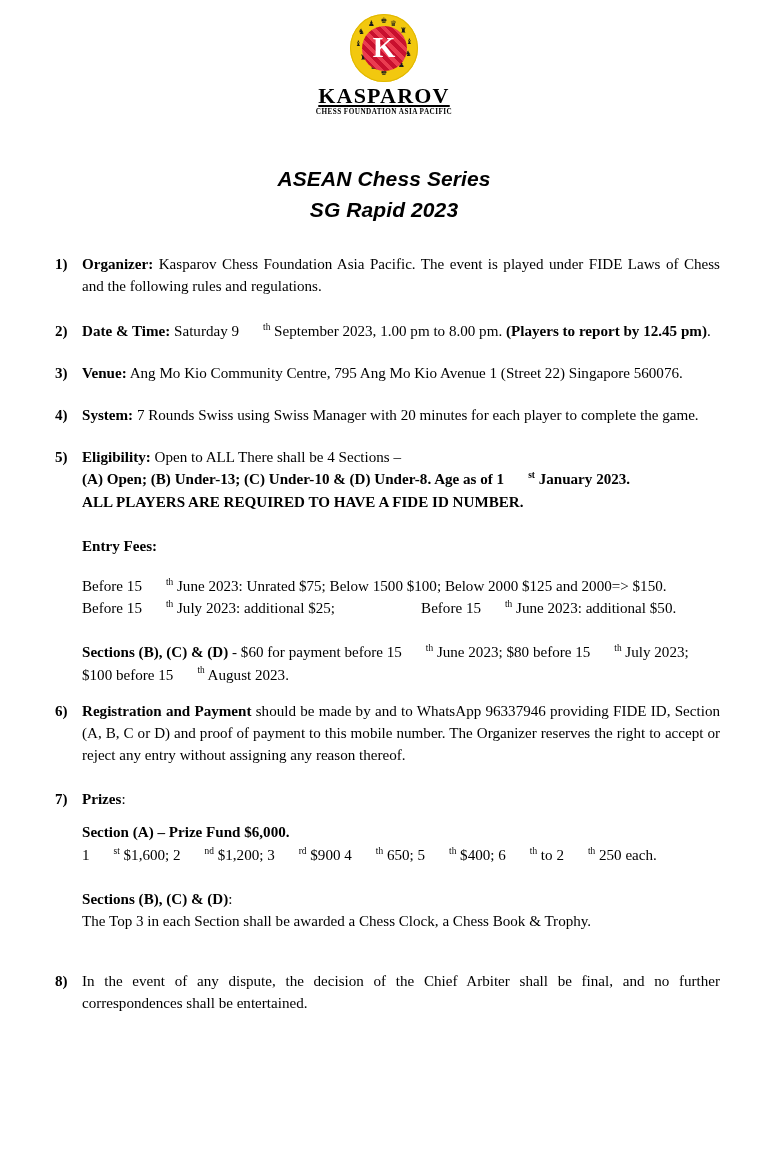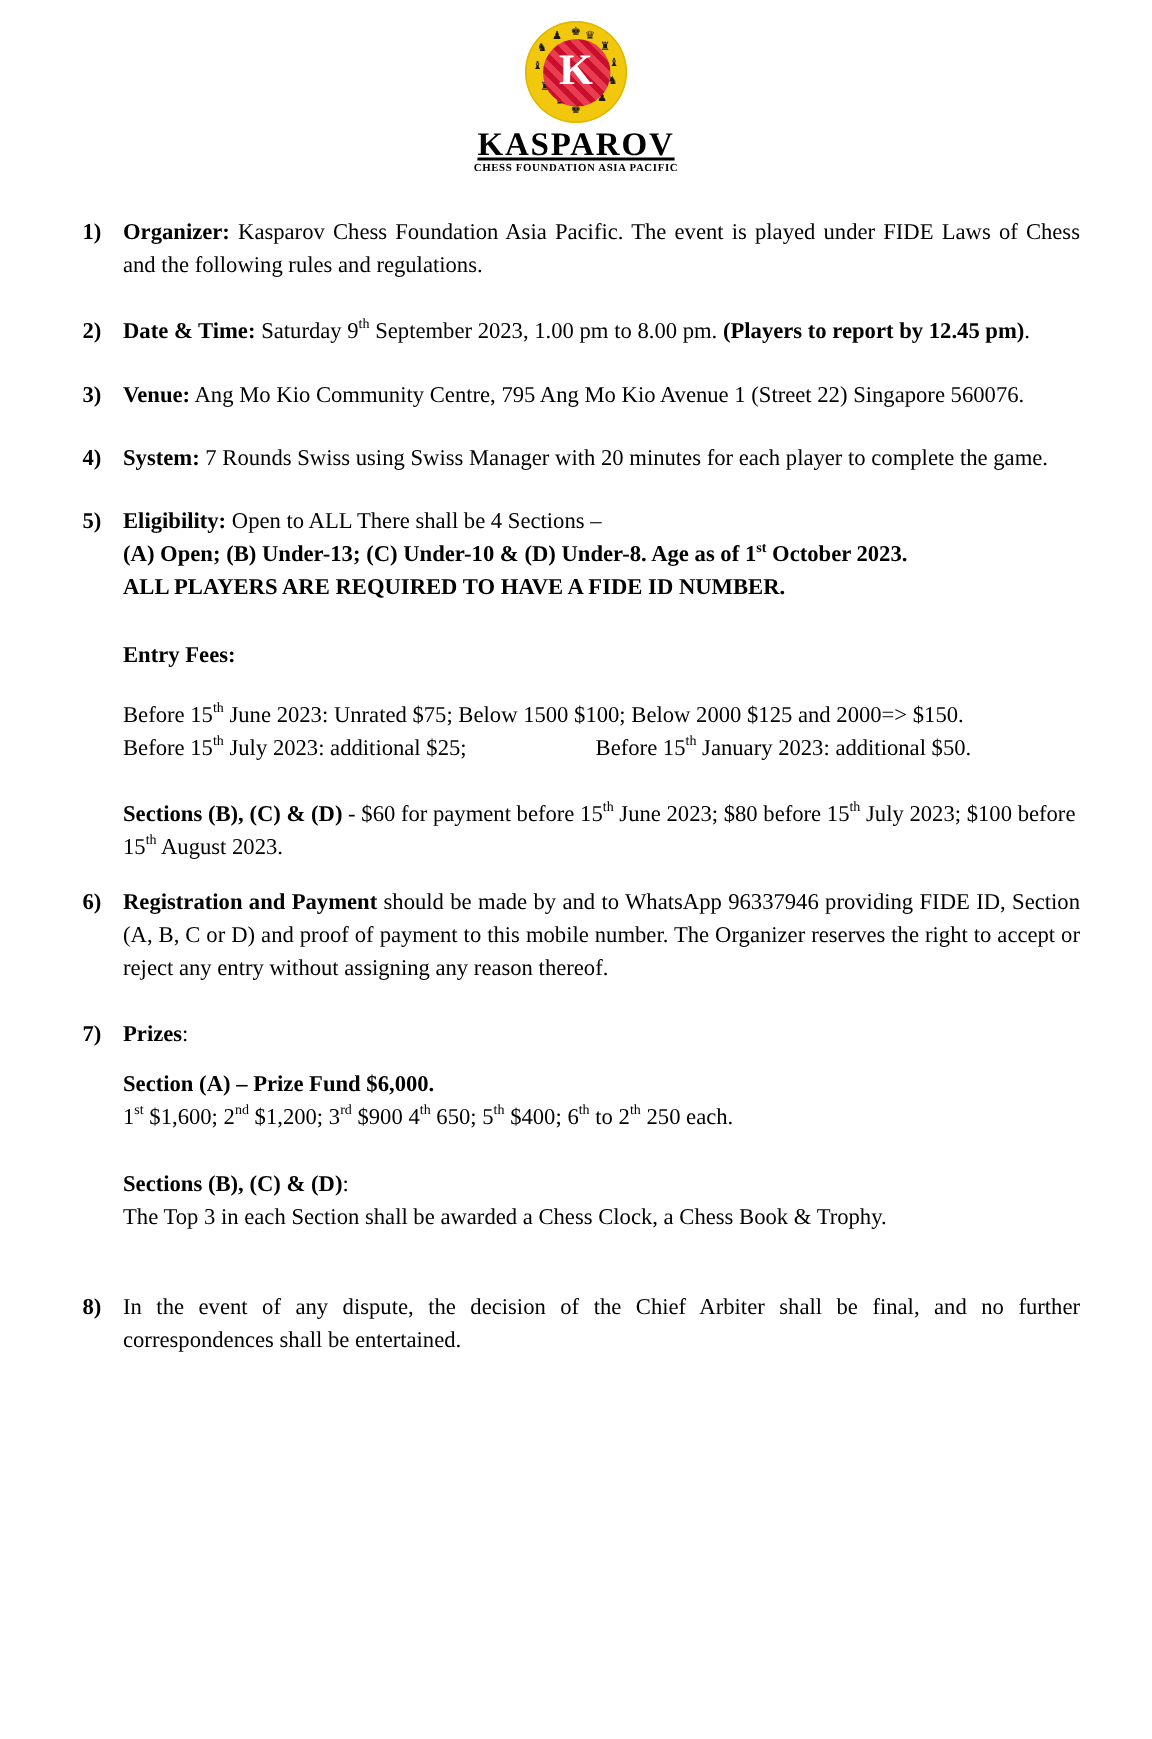--- a/index.html
+++ b/index.html
@@ -139,20 +139,21 @@
     margin: 0;
   }
   .gap-sm { height: 11px; }
   .gap-md { height: 18px; }
   .gap-lg { height: 22px; }
   b, .b { font-weight: bold; }
   sup {
     font-size: 0.62em;
     vertical-align: super;
     line-height: 0;
+    margin-left: 24px;
   }
   .tabgap { display: inline-block; width: 86px; }
 </style>
 </head>
 <body>
 
 <div class="page">
 
   <div class="logo-block">
     <div class="logo-mark">
@@ -171,20 +172,24 @@
         <span class="pc" style="top:6px;left:18px;">♟</span>
         <div class="logo-inner">
           <span class="logo-k">K</span>
         </div>
       </div>
     </div>
     <div class="logo-wordmark">KASPAROV</div>
     <div class="logo-subtitle">CHESS FOUNDATION ASIA PACIFIC</div>
   </div>
 
+  <div class="doc-title">
+    <div>ASEAN Chess Series</div>
+    <div>SG Rapid 2023</div>
+  </div>
 
   <div class="body-area">
 
     <div class="item justify" style="margin-bottom:22px;">
       <span class="marker">1)</span>
       <p class="justify"><b>Organizer:</b><span> Kasparov Chess Foundation Asia Pacific. The event is played under FIDE Laws of Chess and the following rules and regulations.</span></p>
     </div>
 
     <div class="item" style="margin-bottom:20px;">
       <span class="marker">2)</span>
@@ -197,33 +202,33 @@
     </div>
 
     <div class="item" style="margin-bottom:20px;">
       <span class="marker">4)</span>
       <p><b>System:</b><span> 7 Rounds Swiss using Swiss Manager with 20 minutes for each player to complete the game.</span></p>
     </div>
 
     <div class="item" style="margin-bottom:14px;">
       <span class="marker">5)</span>
       <p><b>Eligibility:</b><span> Open to ALL There shall be 4 Sections –</span></p>
-      <p><b>(A) Open; (B) Under-13; (C) Under-10 &amp; (D) Under-8. Age as of 1</b><b><sup>st</sup></b><b> October 2023.</b></p>
+      <p><b>(A) Open; (B) Under-13; (C) Under-10 &amp; (D) Under-8. Age as of 1</b><b><sup>st</sup></b><b> January 2023.</b></p>
       <p><b>ALL PLAYERS ARE REQUIRED TO HAVE A FIDE ID NUMBER.</b></p>
 
       <div class="gap-lg"></div>
 
       <p><b>Entry Fees:</b></p>
 
       <div class="gap-md"></div>
 
 
       <p><span>Before 15</span><sup>th</sup><span> June 2023: Unrated $75; Below 1500 $100; Below 2000 $125 and 2000=&gt; $150.</span></p>
 
-      <p><span>Before 15</span><sup>th</sup><span> July 2023: additional $25;</span><span class="tabgap"></span><span>Before 15</span><sup>th</sup><span> January 2023: additional $50.</span></p>
+      <p><span>Before 15</span><sup>th</sup><span> July 2023: additional $25;</span><span class="tabgap"></span><span>Before 15</span><sup>th</sup><span> June 2023: additional $50.</span></p>
 
       <div class="gap-lg"></div>
 
       <p><b>Sections (B), (C) &amp; (D)</b><span> - $60 for payment before 15</span><sup>th</sup><span> June 2023; $80 before 15</span><sup>th</sup><span> July 2023; $100 before 15</span><sup>th</sup><span> August 2023.</span></p>
     </div>
 
     <div class="item justify" style="margin-bottom:22px;">
       <span class="marker">6)</span>
       <p class="justify"><b>Registration and Payment</b><span> should be made by and to WhatsApp 96337946 providing FIDE ID, Section (A, B, C or D) and proof of payment to this mobile number. The Organizer reserves the right to accept or reject any entry without assigning any reason thereof.</span></p>
     </div>

